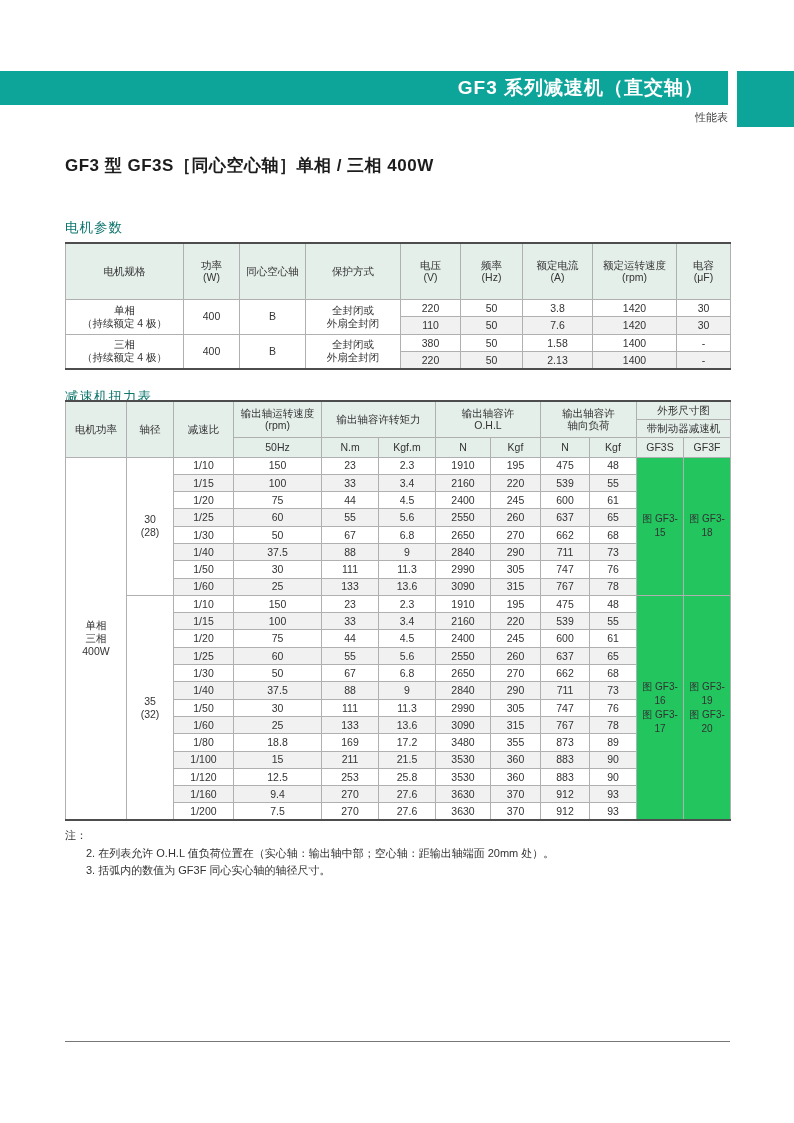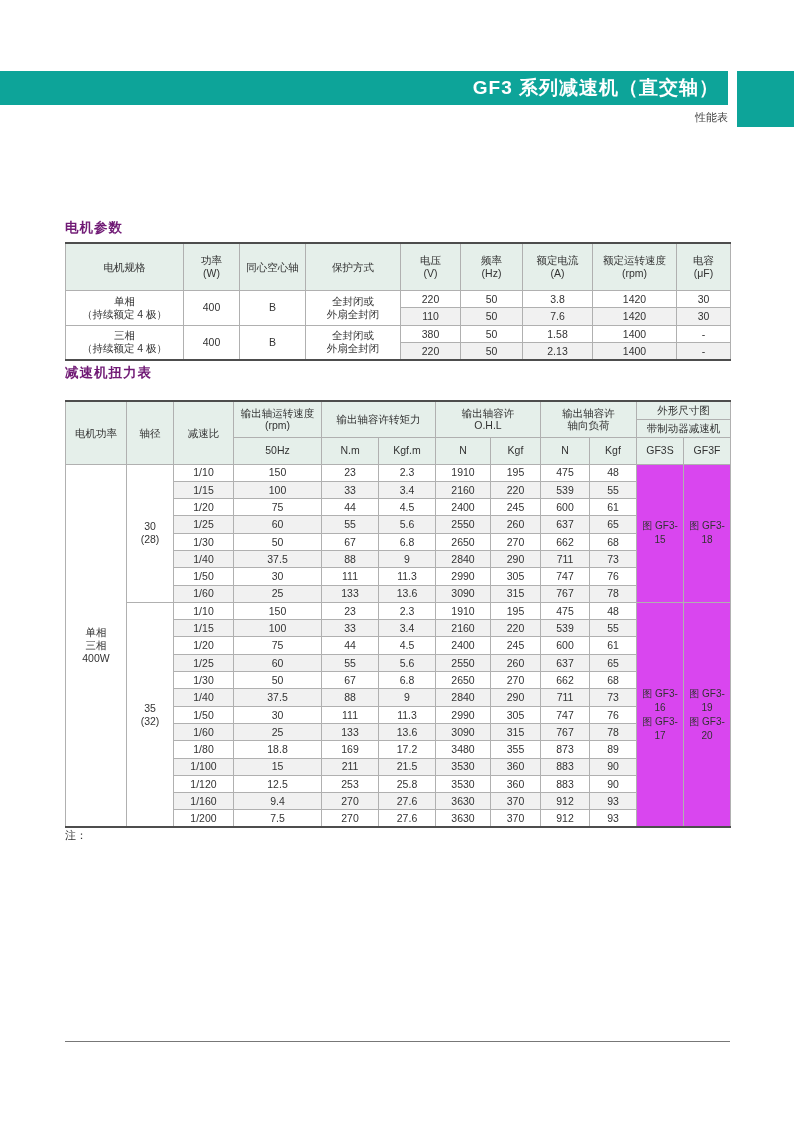--- a/index.html
+++ b/index.html
@@ -8,56 +8,56 @@
     width:794px; height:1123px;
     font-family:"Liberation Sans","DejaVu Sans",sans-serif;
     color:#333;
   }
   .page { position:relative; width:794px; height:1123px; background:#fff; overflow:hidden; }
 
   
   .banner {
     position:absolute; left:0; top:71px; width:728px; height:34px;
     background:#0da499; display:flex; align-items:center; justify-content:flex-end;
-    padding-right:9px;
+    padding-right:24px;
   }
   .banner span { color:#fff; font-size:19px; font-weight:bold; letter-spacing:1px; }
   .corner-block { position:absolute; left:737px; top:71px; width:57px; height:56px; background:#0da499; }
   .page-type { position:absolute; left:0; top:110px; width:728px; text-align:right; font-size:11px; color:#444; }
 
   
   .titles { position:absolute; left:65px; top:151px; font-size:17px; font-weight:bold; color:#1c1c1c; line-height:29px; letter-spacing:0.5px; }
 
-  .sec-label { position:absolute; left:65px; color:#701a75; font-weight:bold; font-size:13.5px; letter-spacing:1px; }
+  .sec-label { position:absolute; left:65px; color:#0f766e; font-weight:normal; font-size:13.5px; letter-spacing:1px; }
   #sec-motor { top:219px; }
-  #sec-torque { top:364px; }
+  #sec-torque { top:388px; }
 
   
   table {
     position:absolute; left:65px; width:665px;
     border-collapse:collapse; table-layout:fixed;
     font-size:10.5px; color:#333;
     border-top:2px solid #4d4d4d; border-bottom:2px solid #4d4d4d;
   }
   #motor-table { top:242px; }
   #torque-table { top:400px; }
   th, td {
     border:1px solid #b0b0b0; text-align:center; vertical-align:middle;
     padding:0 1px; font-weight:normal; line-height:12.5px;
   }
   thead th { background:#e5efea; white-space:pre-line; }
-  #motor-table thead tr { height:47px; }
+  #motor-table thead tr { height:56px; }
   #motor-table tbody tr { height:17.5px; }
   #torque-table thead tr.h1 { height:18px; }
   #torque-table thead tr.h2 { height:18px; }
-  #torque-table thead tr.h3 { height:27px; }
+  #torque-table thead tr.h3 { height:20px; }
   #torque-table tbody tr { height:17.3px; }
   tr.alt td { background:#f1f1f1; }
   td.pre { white-space:pre-line; background:#fff; line-height:13px; }
-  td.fig { white-space:pre-line; background:#d946ef; line-height:14px; font-size:10px; }
+  td.fig { white-space:pre-line; background:#22c55e; line-height:14px; font-size:10px; }
 
   
   .notes { position:absolute; left:65px; top:827px; font-size:11px; line-height:17.5px; color:#333; }
   .note-row { display:flex; }
   .note-row.indent { margin-left:21px; }
 
   
   .footer-line { position:absolute; left:65px; top:1041px; width:665px; border-top:1px solid #777; }
   .footer-text { position:absolute; left:65px; top:1047px; width:665px; text-align:right; font-size:11.5px; font-weight:bold; color:#333; letter-spacing:0.5px; }
 </style>
@@ -66,20 +66,21 @@
 
 <div class="page">
 
   <div class="banner">
     <span>GF3 系列减速机（直交轴）</span>
   </div>
   <div class="corner-block"></div>
   <div class="page-type">性能表</div>
 
   <div class="titles">
+    <div>GF3 型 GF3S［同心空心轴］单相 / 三相 400W</div>
   </div>
 
   <div class="sec-label" id="sec-motor">电机参数</div>
 
   <table id="motor-table">
     <colgroup>
       <col style="width:118px">
         <col style="width:56px">
         <col style="width:66px">
       <col style="width:95px">
@@ -422,17 +423,23 @@
           <td>912</td>
           <td>93</td>
         </tr>
       </tbody>
   </table>
 
   <div class="notes">
     <div class="note-row">
       <span>注：</span>
     </div>
+    <div class="note-row indent">
+      <span>2. 在列表允许 O.H.L 值负荷位置在（实心轴：输出轴中部；空心轴：距输出轴端面 20mm 处）。</span>
+    </div>
+    <div class="note-row indent">
+      <span>3. 括弧内的数值为 GF3F 同心实心轴的轴径尺寸。</span>
+    </div>
   </div>
 
   <div class="footer-line"></div>
 
 </div>
 
 </body></html>

